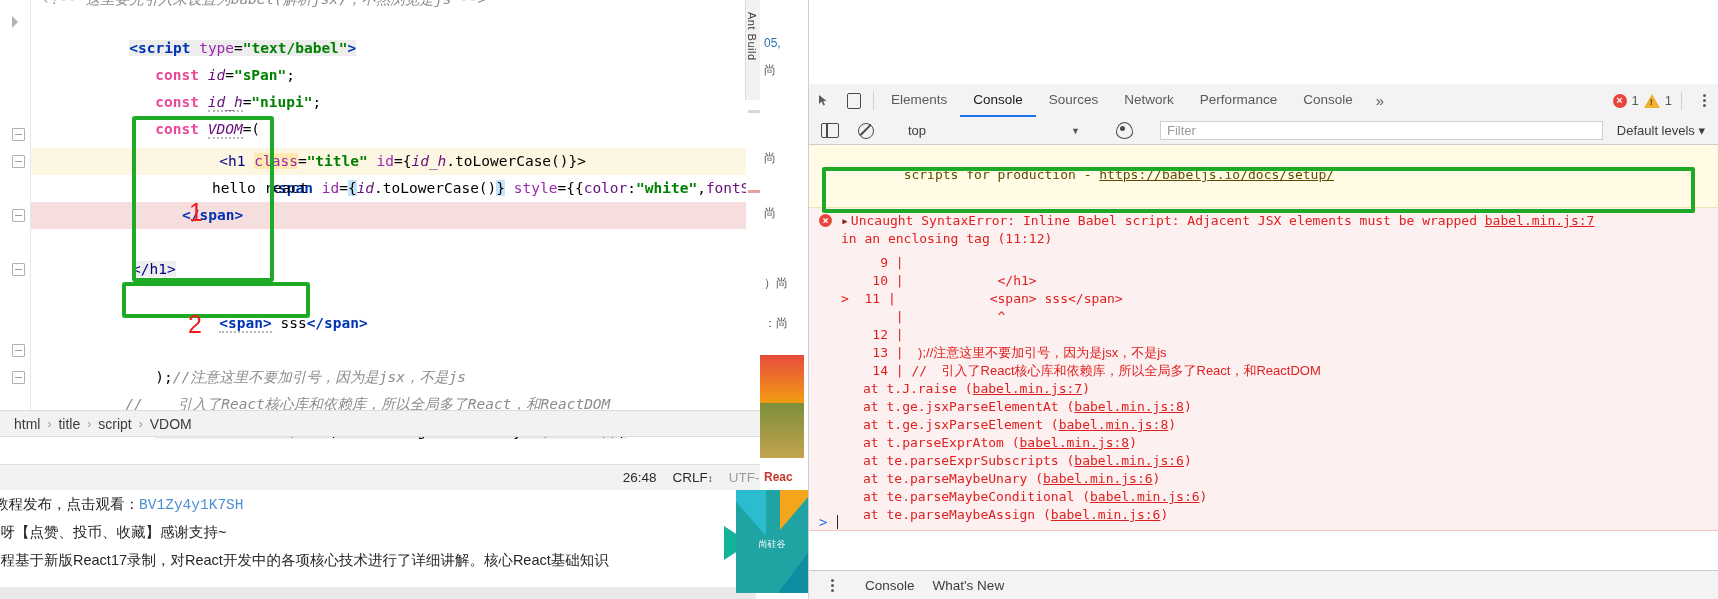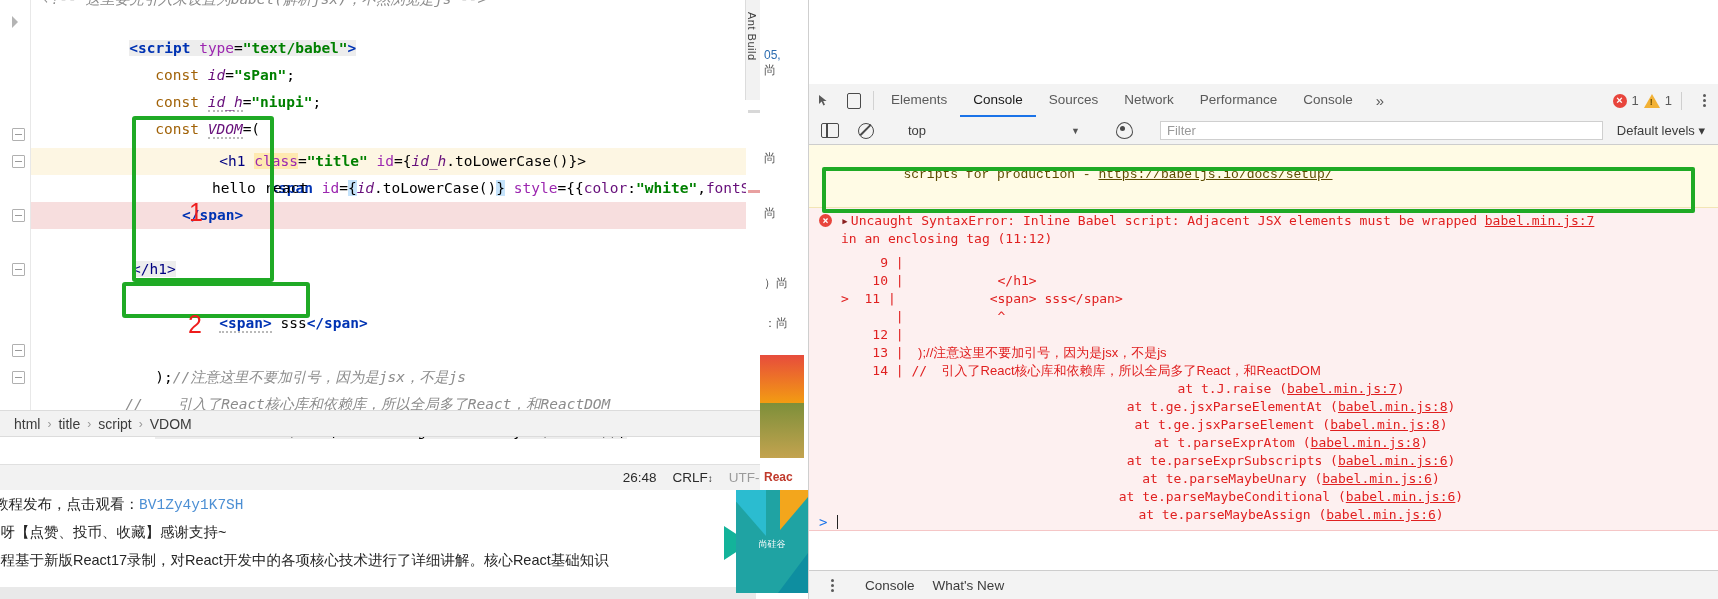--- a/index.html
+++ b/index.html
@@ -25,21 +25,21 @@
         border-top:6px solid transparent;border-bottom:6px solid transparent;}
   .fold.tri:after{display:none;}
 
   .codearea{position:absolute;left:30px;top:0;right:62px;height:410px;
             font-family:"DejaVu Sans Mono","Liberation Mono",monospace;font-size:14.5px;}
   .cl{position:absolute;left:0;white-space:pre;line-height:27px;height:27px;color:#000;}
   .lnhl{position:absolute;left:0;right:0;height:27px;}
   .hl-yellow{background:#fdf6e3;}
   .hl-pink{background:#f7dede;}
 
-  .k{color:#a16207;font-weight:normal;}
+  .k{color:#ec4899;font-weight:bold;}
   .tag{color:#000080;}
   .tag-b{color:#0033b3;font-weight:bold;}
   .attr{color:#9c27b0;}
   .attr2{color:#660e7a;}
   .str{color:#008000;font-weight:bold;}
   .cm{color:#8c8c8c;font-style:italic;}
   .id-it{color:#660e7a;font-style:italic;}
   .plain{color:#000;}
   .bluebg{background:#c5e3fb;}
   .greybg{background:#ededed;}
@@ -142,31 +142,31 @@
   .noentry{width:14px;height:14px;border:1.7px solid #4a4a4a;border-radius:50%;position:relative;display:inline-block;}
   .noentry:after{content:"";position:absolute;left:-1px;top:5px;width:15px;height:1.7px;background:#4a4a4a;
                  transform:rotate(-45deg);}
   .sidepanel-ic{width:16px;height:13px;border:1.6px solid #4a4a4a;border-radius:2px;position:relative;display:inline-block;}
   .sidepanel-ic:after{content:"";position:absolute;left:4px;top:0;bottom:0;width:1.6px;background:#4a4a4a;}
   .devmob{width:12px;height:14px;border:1.6px solid #4a4a4a;border-radius:2px;display:inline-block;}
 
   .console{position:absolute;left:0;top:145px;width:910px;height:390px;overflow:hidden;
            font-family:"DejaVu Sans Mono","Liberation Mono",monospace;font-size:13px;}
   .warnrow{background:#fffbe5;border-bottom:1px solid #f2e5b5;padding:3px 0 5px 32px;color:#5c4b00;
-           white-space:pre;line-height:18px;position:relative;font-family:Liberation Mono, monospace;}
+           white-space:pre;line-height:18px;position:relative;}
   .warnrow a{color:#5c4b00;}
   .errblock{background:#fdf0f0;border-bottom:1px solid #f5c6c6;position:relative;padding:4px 0 6px 32px;
             color:#e02020;line-height:18px;}
   .err-icon{position:absolute;left:10px;top:6px;width:13px;height:13px;border-radius:50%;background:#e8453c;
             color:#fff;font-size:10px;display:flex;align-items:center;justify-content:center;font-weight:bold;}
   .disc{color:#8a2020;margin-right:2px;}
   .errmsg{white-space:pre-wrap;}
   .errmsg a{color:#e02020;}
   .frame{white-space:pre;color:#e02020;}
-  .stack{white-space:pre;color:#e02020;padding-left:22px;text-align:center;}
+  .stack{white-space:pre;color:#e02020;padding-left:22px;}
   .stack a{color:#e02020;}
   .cn{font-family:"Liberation Sans",sans-serif;}
   .prompt{position:absolute;left:0;bottom:0;width:910px;height:26px;display:flex;align-items:center;
           padding-left:10px;box-sizing:border-box;color:#1a73e8;font-size:14px;}
   .promptcaret{width:1px;height:14px;background:#222;margin-left:10px;}
   .dt-bottom{position:absolute;left:0;bottom:0;width:910px;height:29px;background:#f3f3f3;
              border-top:1px solid #cdcdcd;display:flex;align-items:center;padding-left:10px;box-sizing:border-box;
              gap:18px;font-size:13.5px;color:#3c3c3c;}
   .dt-bottom .kebab{margin-right:6px;}
   .greenhl{position:absolute;border:4px solid #1faa25;box-sizing:border-box;border-radius:2px;}
@@ -294,21 +294,21 @@
       <div class="logo">
         <div class="logo-bg"></div>
         <div class="logo-tri1"></div>
         <div class="logo-tri2"></div>
         <div class="logo-tri3"></div>
         <div class="logo-txt">尚硅谷</div>
       </div>
     </div>
 
     <div class="strip">
-      <div class="strip-t" style="top:48px;color:#2b6cb0;">05,</div>
+      <div class="strip-t" style="top:36px;color:#2b6cb0;">05,</div>
       <div class="strip-t" style="top:62px;">尚</div>
       <div class="strip-t" style="top:150px;">尚</div>
       <div class="strip-t" style="top:205px;">尚</div>
       <div class="strip-t" style="top:275px;">）尚</div>
       <div class="strip-t" style="top:315px;">：尚</div>
       <div class="strip-thumb" style="top:355px;height:48px;background:linear-gradient(#e74c3c,#f39c12);"></div>
       <div class="strip-thumb" style="top:403px;height:55px;background:linear-gradient(#7d8f3a,#c3a34f);"></div>
       <div class="strip-t" style="top:470px;color:#c0392b;font-weight:bold;">Reac</div>
 
     </div>

